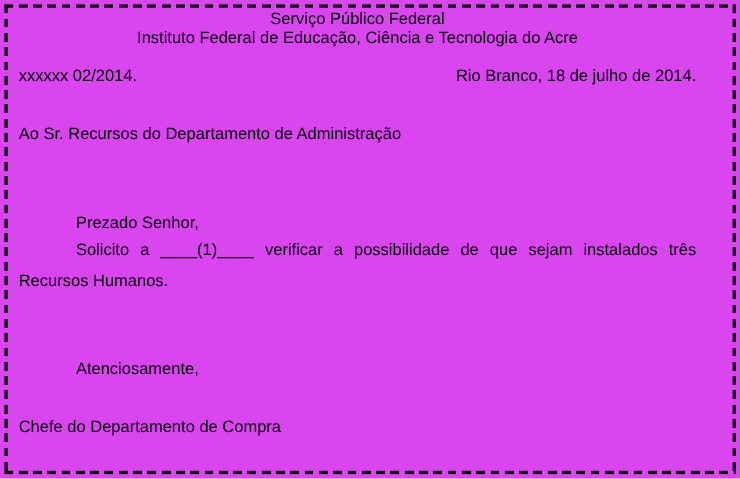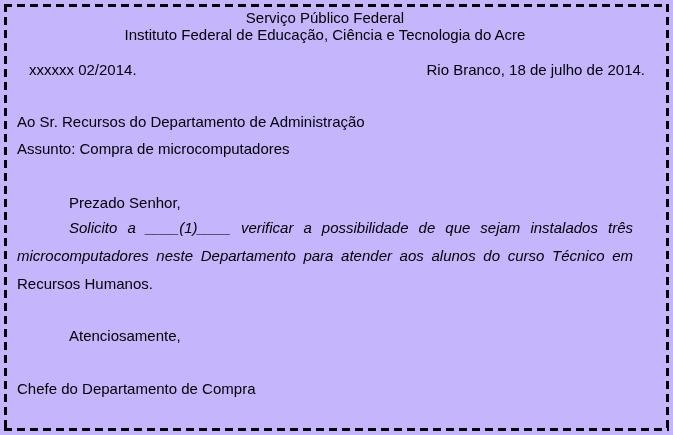--- a/index.html
+++ b/index.html
@@ -1,20 +1,20 @@
 <!DOCTYPE html>
 <html><head>
 <meta charset="utf-8">
 <style>
   html, body { margin: 0; padding: 0; background: #ffffff; }
   .page {
     position: relative;
     width: 673px;
     height: 435px;
-    background: #c4b5fd;
+    background: #d946ef;
     font-family: "Liberation Sans", "DejaVu Sans", sans-serif;
     font-size: 15px;
     color: #000000;
     overflow: hidden;
   }
   .frame { position: absolute; inset: 4px; pointer-events: none; }
   .edge { position: absolute; }
   .edge-top, .edge-bottom {
     left: 0; right: 0; height: 3px;
     background: repeating-linear-gradient(90deg, #000 0 8px, transparent 8px 13px);
@@ -23,24 +23,24 @@
   .edge-bottom { bottom: 0; }
   .edge-left, .edge-right {
     top: 0; bottom: 0; width: 3px;
     background: repeating-linear-gradient(180deg, #000 0 8px, transparent 8px 13px);
   }
   .edge-left { left: 0; }
   .edge-right { right: 0; }
 
   .blk { position: absolute; left: 17px; width: 616px; line-height: 18px; }
   .center { text-align: center; }
-  .meta-row { display: flex; justify-content: space-between; margin-left: 12px; }
+  .meta-row { display: flex; justify-content: space-between; }
   .indent { padding-left: 52px; }
   .para { line-height: 28px; }
-  .just { text-align: justify; text-align-last: justify; font-style: italic; }
+  .just { text-align: justify; text-align-last: justify; }
   .sig { line-height: 17px; }
 </style>
 </head>
 <body>
 
 <div class="page">
 
   <div class="frame">
     <div class="edge edge-top"></div>
     <div class="edge edge-bottom"></div>
@@ -50,27 +50,25 @@
 
   <div class="blk center" style="top: 9px;">Serviço Público Federal</div>
   <div class="blk center" style="top: 26px;">Instituto Federal de Educação, Ciência e Tecnologia do Acre</div>
 
   <div class="blk meta-row" style="top: 61px;">
     <span>xxxxxx 02/2014.</span>
     <span>Rio Branco, 18 de julho de 2014.</span>
   </div>
 
   <div class="blk" style="top: 113px;">Ao Sr. Recursos do Departamento de Administração</div>
-  <div class="blk" style="top: 140px;">Assunto: Compra de microcomputadores</div>
 
   <div class="blk indent" style="top: 194px;">Prezado Senhor,</div>
 
   <div class="blk para" style="top: 214px;">
     <div class="just indent">Solicito a ____(1)____ verificar a possibilidade de que sejam instalados três</div>
-    <div class="just">microcomputadores neste Departamento para atender aos alunos do curso Técnico em</div>
     <div>Recursos Humanos.</div>
   </div>
 
   <div class="blk indent" style="top: 327px;">Atenciosamente,</div>
 
   <div class="blk sig" style="top: 380px;">
     <div>Chefe do Departamento de Compra</div>
   </div>
 
 </div>

